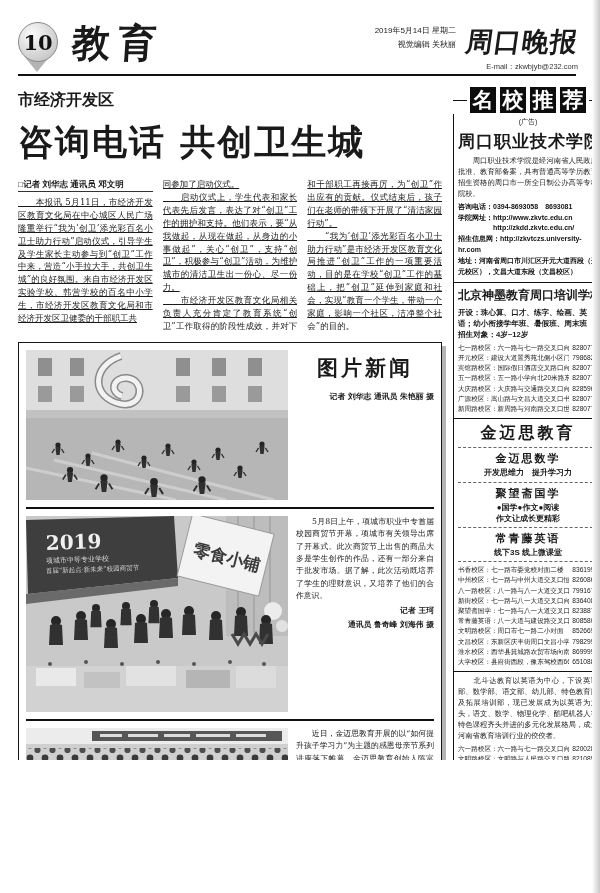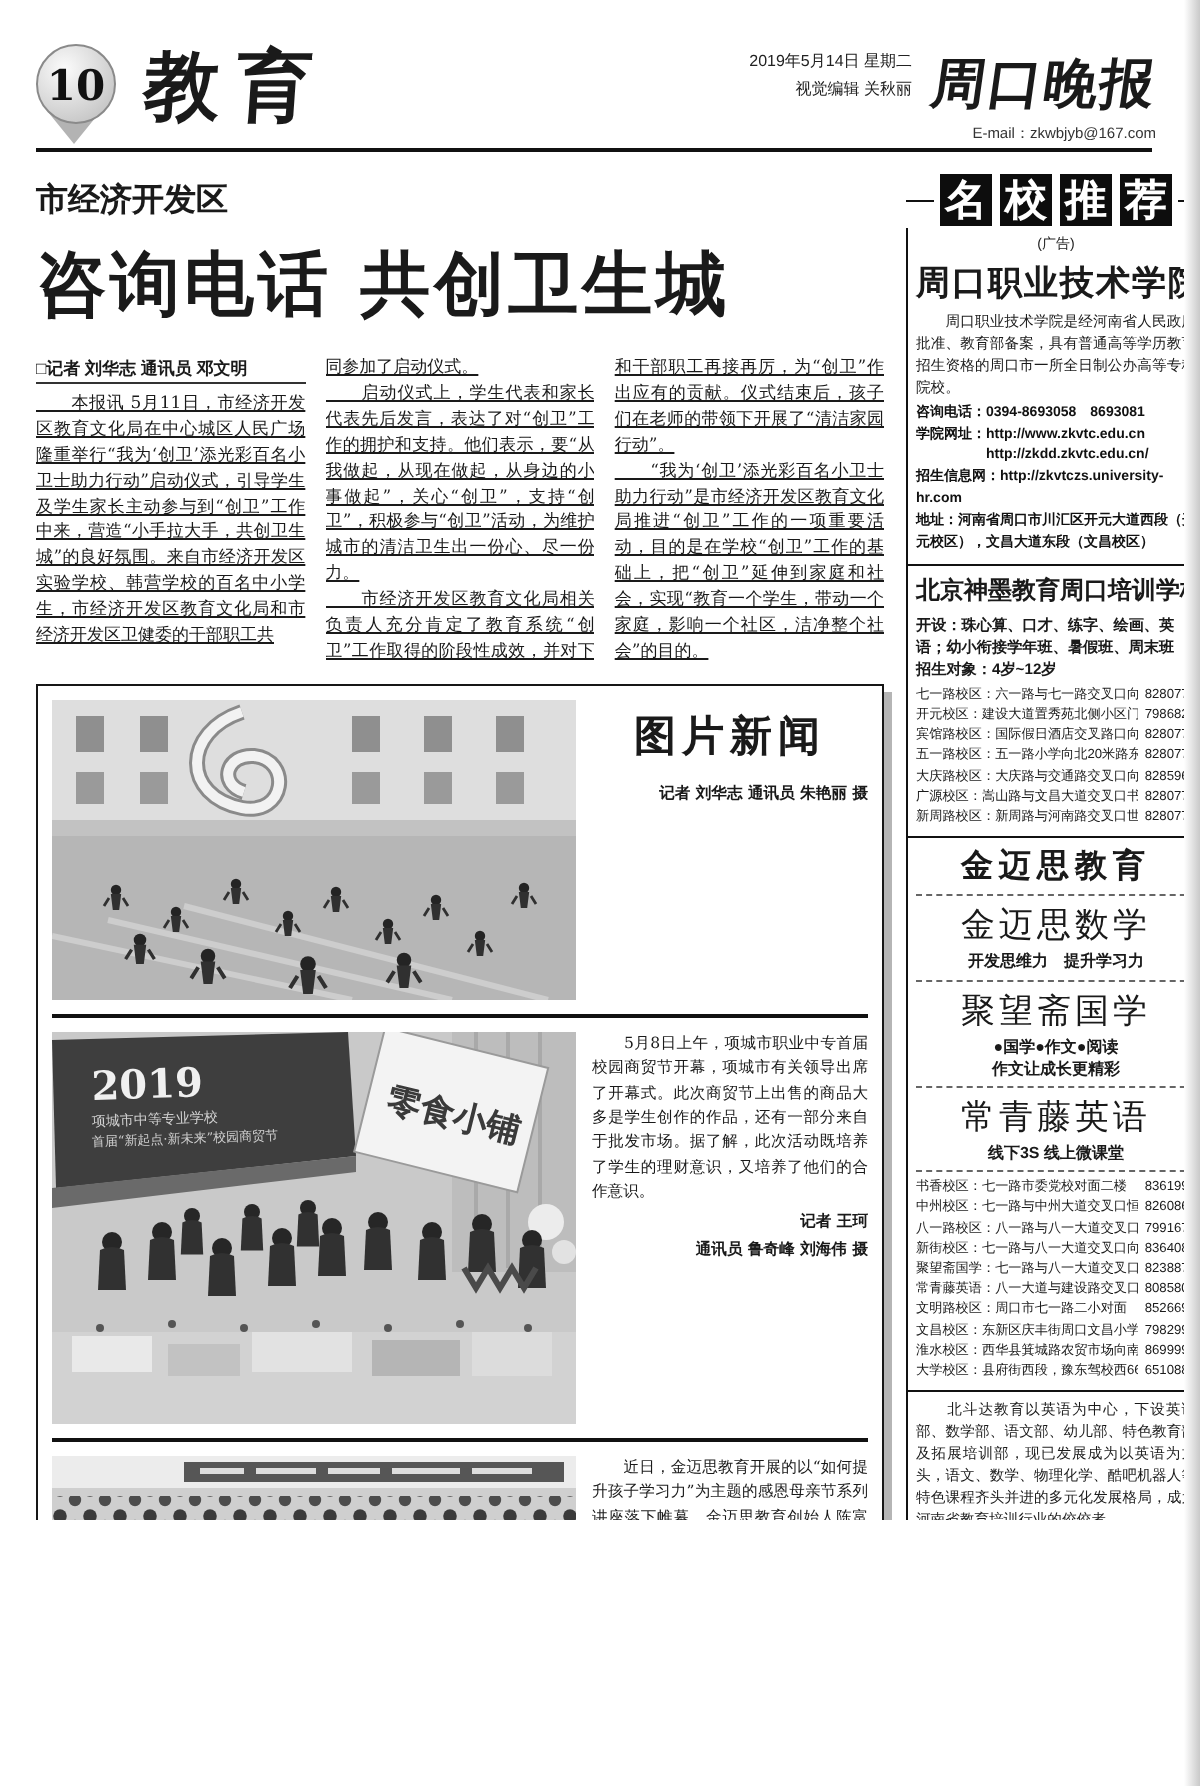--- a/index.html
+++ b/index.html
@@ -70,21 +70,21 @@
   .s1 h2{font-size:17px;letter-spacing:1px;}
   .s2 h2{font-size:12px;}
   .s3 h2{font-size:16px;letter-spacing:3px;}
   .s4 h2{font-size:17px;letter-spacing:3px;}
   .ad-body{font-size:7.3px;line-height:1.5;text-align:justify;margin:0 0 2px 0;
       font-family:"DejaVu Serif",serif;}
   .ad-line{font-size:7px;line-height:1.55;color:#111;font-weight:bold;}
   .ad-line2{font-size:7.6px;line-height:1.5;font-weight:bold;}
   .ad-sep{border-top:1px solid #111;margin:4px -4px;}
   .dash{border-top:1px dashed #666;margin:3px 0;}
-  .ad h3{margin:1px 0;text-align:center;font-size:17px;font-weight:400;letter-spacing:2px;}
+  .ad h3{margin:1px 0;text-align:center;font-size:11px;font-weight:700;letter-spacing:2px;}
   .sub{font-size:8px;text-align:center;font-weight:bold;line-height:1.4;}
   .campus-list{margin-top:2px;}
   .crow{display:flex;justify-content:space-between;gap:3px;font-size:6.6px;line-height:1.55;}
   .crow .ct{flex:1;white-space:nowrap;overflow:hidden;}
   .crow .cp{flex:none;font-family:"Liberation Sans",sans-serif;}
   .zhihong{border-top:1.5px solid #111;margin-top:7px;padding:4px 6px 6px 6px;}
   .zhihong h2{margin:2px 0 4px 0;text-align:center;font-size:14.5px;font-weight:900;white-space:nowrap;}
 </style>
 </head>
 <body>
@@ -99,21 +99,21 @@
       <div class="badge-tail"></div>
     </div>
     <div class="section-title">教育</div>
     <div class="mast-right">
       <div class="mast-meta">
         <div>2019年5月14日 星期二</div>
         <div>视觉编辑 关秋丽</div>
       </div>
       <div class="mast-brand">
         <div class="brand-logo">周口晚报</div>
-        <div class="brand-email">E-mail：zkwbjyb@167.com</div>
+        <div class="brand-email">E-mail：zkwbjyb@232.com</div>
       </div>
     </div>
   </header>
   <div class="head-rule"></div>
 
   <div class="content">
 
     <div class="main-col">
 
       <section class="lead">

